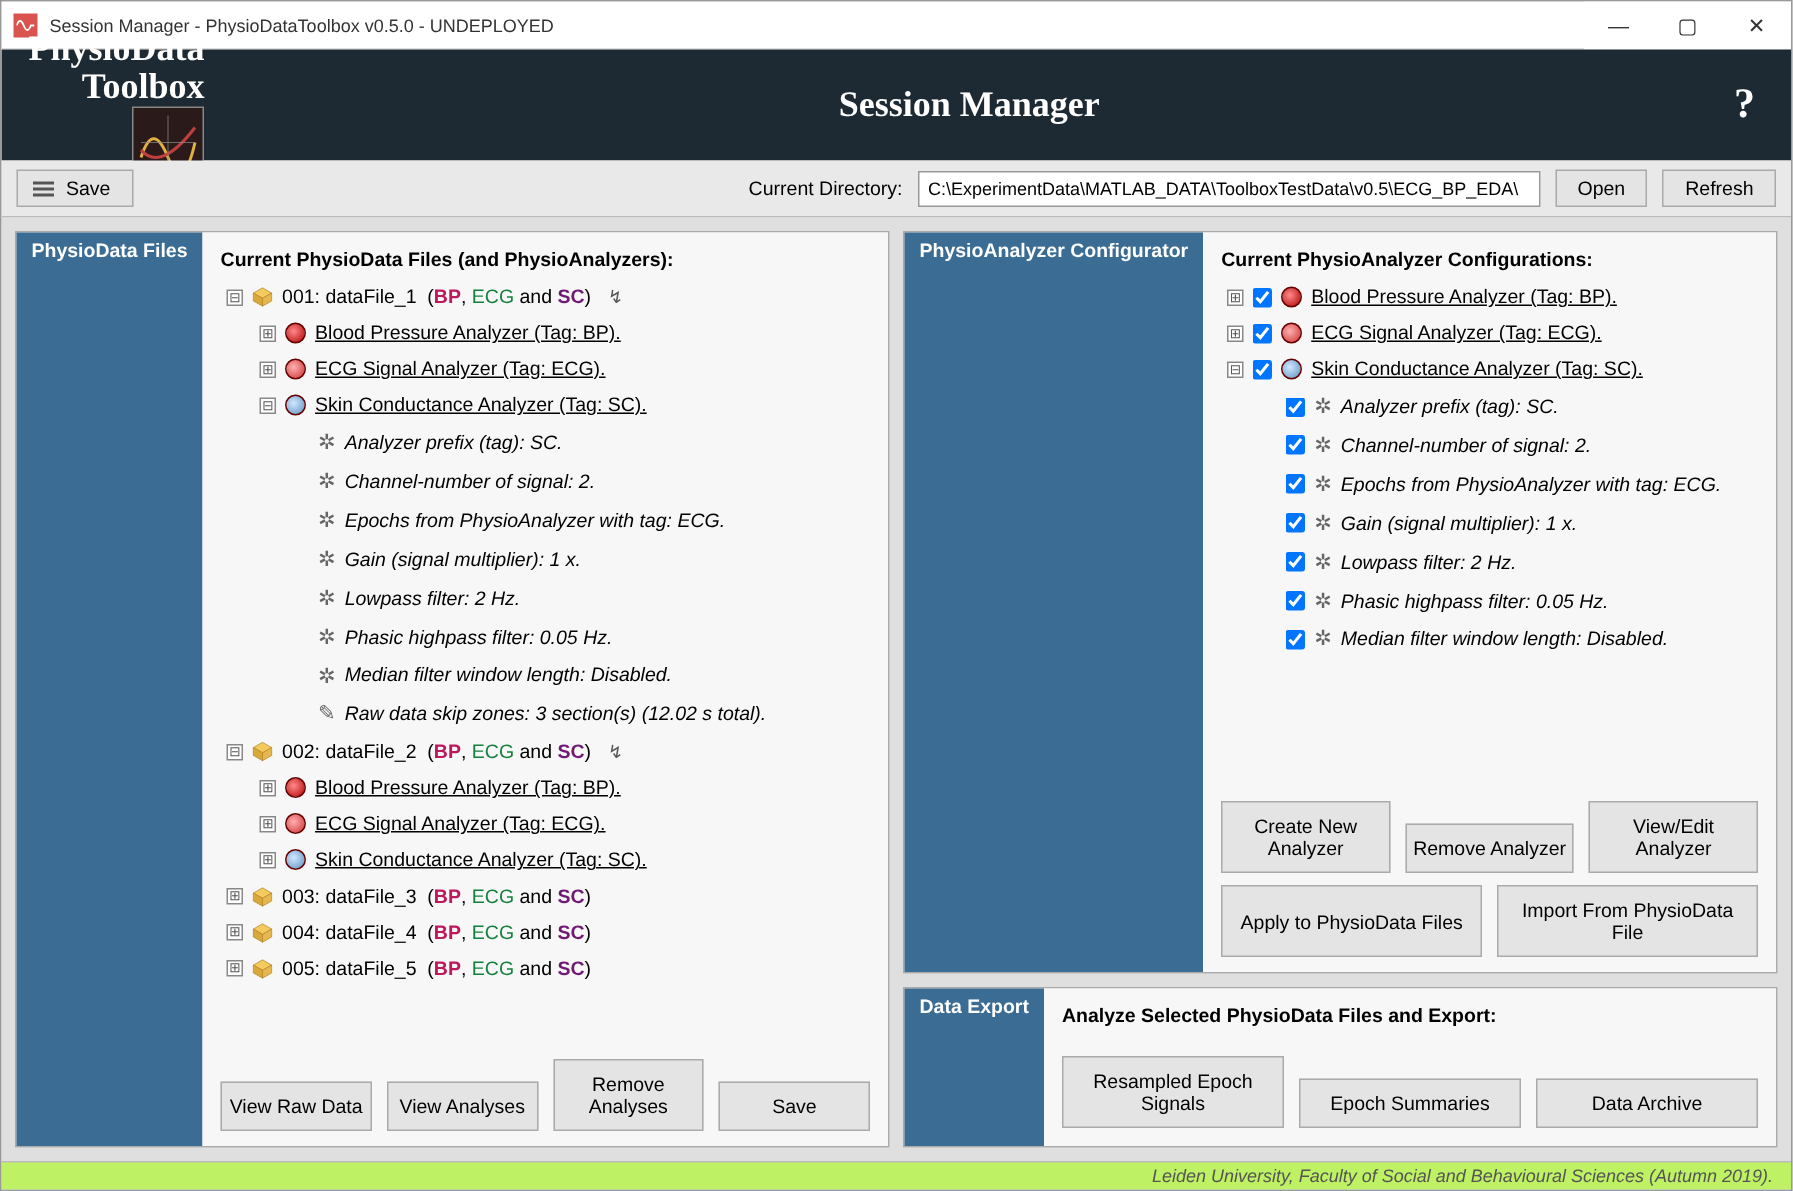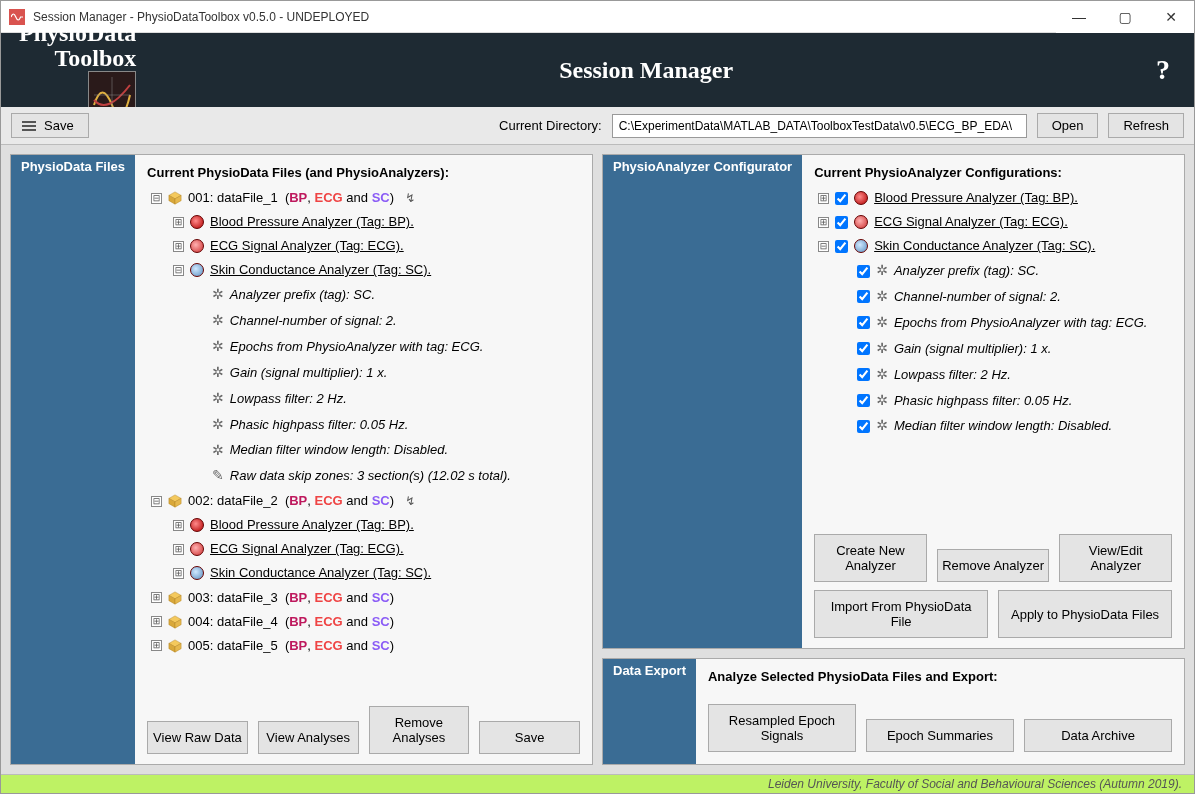--- a/index.html
+++ b/index.html
@@ -133,22 +133,22 @@
   border:1px solid #600;
   flex-shrink:0;
 }
 .dot-bp{background:radial-gradient(circle at 40% 40%,#ff8a8a,#b00000);}
 .dot-ecg{background:radial-gradient(circle at 40% 40%,#ffb0b0,#cc3030);}
 .dot-sc{background:radial-gradient(circle at 40% 40%,#d0e8ff,#5a8fc0);}
 .gear-icon{color:#666;font-size:14px;flex-shrink:0;}
 .pencil-icon{color:#666;font-size:14px;flex-shrink:0;}
 .u{text-decoration:underline;}
 .tags .bp{color:#be185d;font-weight:bold;}
-.tags .ecg{color:#ef4444;font-weight:bold;}
-.tags .sc{color:#8b5cf6;font-weight:bold;}
+.tags .ecg{color:#15803d;font-weight:normal;}
+.tags .sc{color:#701a75;font-weight:bold;}
 .lightning{color:#555;font-size:12px;margin-left:4px;}
 .italic{font-style:italic;}
 .chk{width:13px;height:13px;flex-shrink:0;}
 .btn-row { display:flex; gap:10px; margin-top:auto; padding-top:10px;align-items:flex-end;}
 .btn-row .std-btn{flex:1;text-align:center;padding:8px 4px;}
 .btn-row2 { display:flex; gap:10px; margin-top:8px;}
 .btn-row2 .std-btn{flex:1;text-align:center;padding:8px 4px;}
 
 .footer {
   background:#bef264;
@@ -488,22 +488,22 @@
                 </li>
               </ul>
             </div>
         </div>
         <div class="btn-row">
           <button class="std-btn">Create New Analyzer</button>
           <button class="std-btn">Remove Analyzer</button>
           <button class="std-btn">View/Edit Analyzer</button>
         </div>
         <div class="btn-row2">
+          <button class="std-btn">Apply to PhysioData Files</button>
           <button class="std-btn">Import From PhysioData File</button>
-          <button class="std-btn">Apply to PhysioData Files</button>
         </div>
       </div>
     </div>
 
     <div class="panel export-panel">
       <div class="panel-header">Data Export</div>
       <div class="panel-body" style="padding-bottom:12px;">
         <div class="section-label">Analyze Selected PhysioData Files and Export:</div>
         <div class="btn-row" style="margin-top:4px;">
           <button class="std-btn">Resampled Epoch Signals</button>

